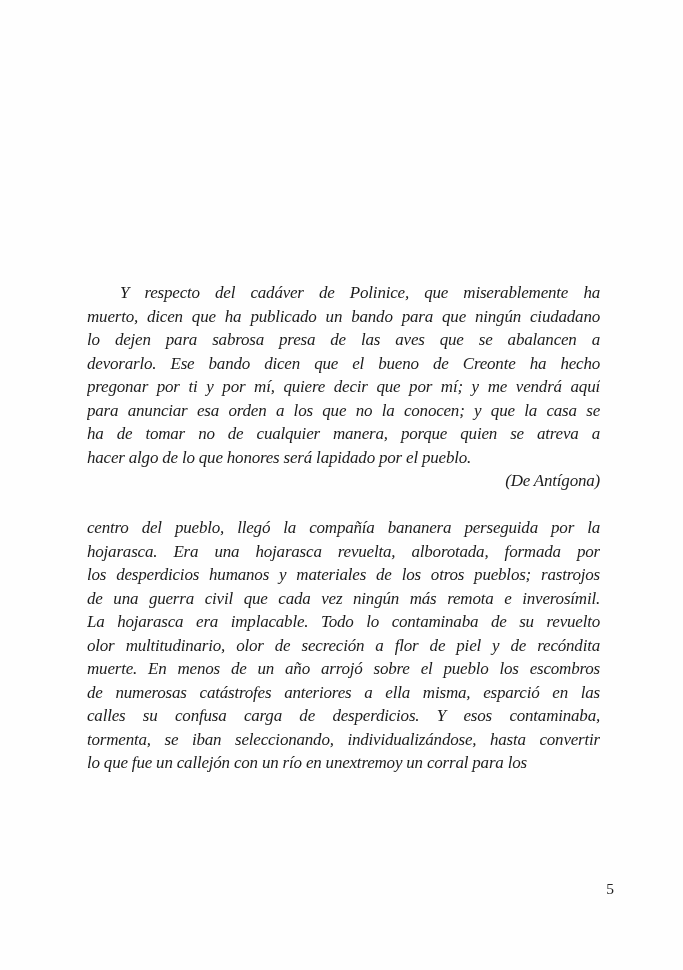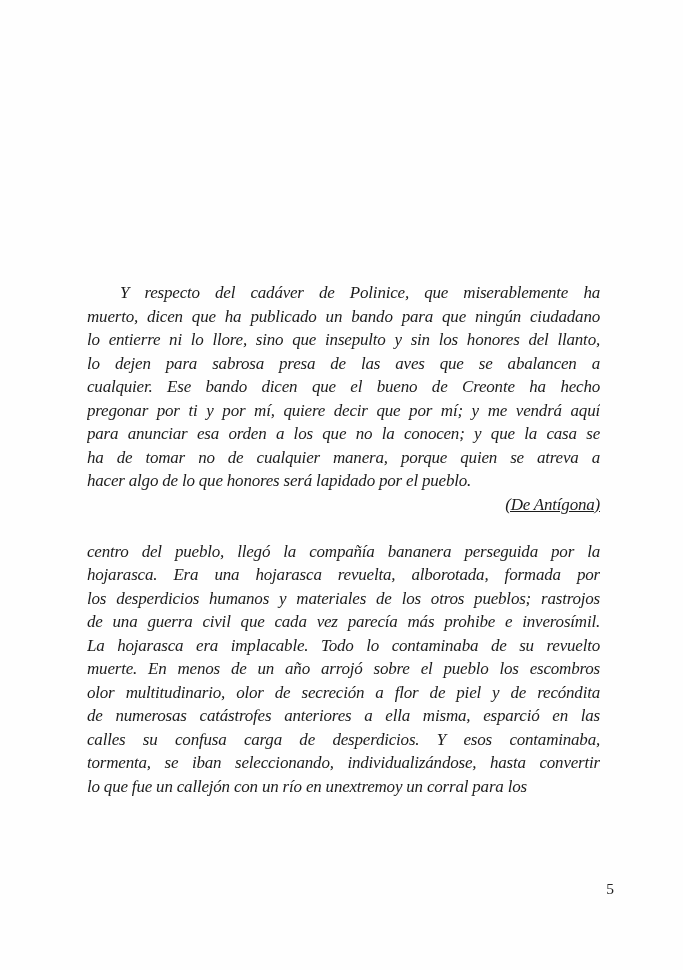--- a/index.html
+++ b/index.html
@@ -42,21 +42,20 @@
     display: inline-block;
     width: 100%;
     height: 0;
     line-height: 0;
     vertical-align: top;
   }
   .line.indent { text-indent: 33px; }
   .attribution {
     height: 23.5px;
     text-align: right;
-    text-decoration: underline;
   }
   .para-spacer { height: 23.5px; }
   .page-number {
     position: absolute;
     top: 879px;
     left: 87px;
     width: 527px;
     text-align: right;
     font-style: normal;
     font-size: 15.5px;
@@ -65,38 +64,37 @@
   }
 </style>
 </head>
 <body>
 
 <div class="page">
   <div class="text-block">
     <div class="paragraph">
         <div class="line indent jl">Y respecto del cadáver de Polinice, que miserablemente ha</div>
         <div class="line jl">muerto, dicen que ha publicado un bando para que ningún ciudadano</div>
-        <div class="line jl">lo entierre ni lo llore, sino que insepulto y sin los honores del llanto,</div>
         <div class="line jl">lo dejen para sabrosa presa de las aves que se abalancen a</div>
-        <div class="line jl">cualquier. Ese bando dicen que el bueno de Creonte ha hecho</div>
+        <div class="line jl">devorarlo. Ese bando dicen que el bueno de Creonte ha hecho</div>
         <div class="line jl">pregonar por ti y por mí, quiere decir que por mí; y me vendrá aquí</div>
         <div class="line jl">para anunciar esa orden a los que no la conocen; y que la casa se</div>
         <div class="line jl">ha de tomar no de cualquier manera, porque quien se atreva a</div>
         <div class="line">hacer algo de lo que honores será lapidado por el pueblo.</div>
       </div>
     <div class="attribution">(De Antígona)</div>
     <div class="para-spacer"></div>
     <div class="paragraph">
         <div class="line jl">centro del pueblo, llegó la compañía bananera perseguida por la</div>
         <div class="line jl">hojarasca. Era una hojarasca revuelta, alborotada, formada por</div>
         <div class="line jl">los desperdicios humanos y materiales de los otros pueblos; rastrojos</div>
-        <div class="line jl">de una guerra civil que cada vez parecía más prohibe e inverosímil.</div>
+        <div class="line jl">de una guerra civil que cada vez ningún más remota e inverosímil.</div>
         <div class="line jl">La hojarasca era implacable. Todo lo contaminaba de su revuelto</div>
+        <div class="line jl">olor multitudinario, olor de secreción a flor de piel y de recóndita</div>
         <div class="line jl">muerte. En menos de un año arrojó sobre el pueblo los escombros</div>
-        <div class="line jl">olor multitudinario, olor de secreción a flor de piel y de recóndita</div>
         <div class="line jl">de numerosas catástrofes anteriores a ella misma, esparció en las</div>
         <div class="line jl">calles su confusa carga de desperdicios. Y esos contaminaba,</div>
         <div class="line jl">tormenta, se iban seleccionando, individualizándose, hasta convertir</div>
         <div class="line">lo que fue un callejón con un río en unextremoy un corral para los</div>
       </div>
   </div>
   <div class="page-number">5</div>
 </div>
 
 </body></html>

